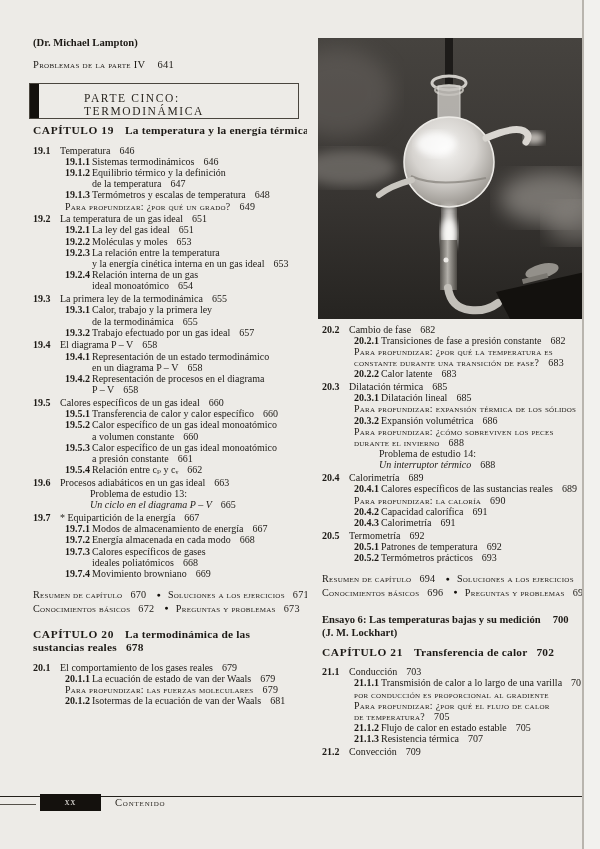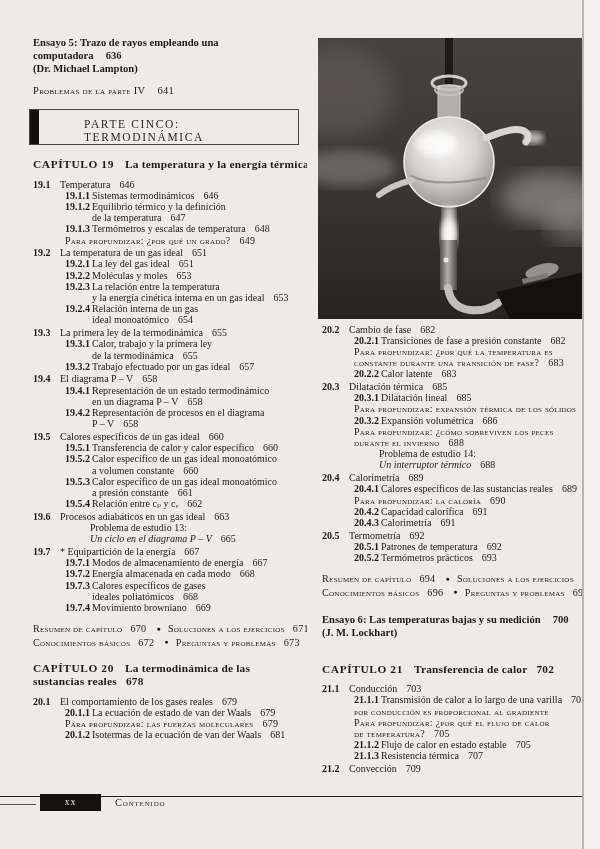--- a/index.html
+++ b/index.html
@@ -17,21 +17,21 @@
   .probline{margin-top:10px;font-variant:small-caps;font-size:10.5px;letter-spacing:.3px;}
   .probline .pg{margin-left:12px;font-variant:normal;}
 
   .partbox{position:relative;margin-top:13px;margin-left:-4px;width:268px;height:34px;
            border:1px solid #4a463f;background:#edebe7;}
   .partbar{position:absolute;left:0;top:0;width:9px;height:34px;background:#14110d;}
   .parttext{position:absolute;left:54px;top:8px;font-size:11.5px;letter-spacing:1.6px;
             line-height:13px;color:#2a2категор622;}
   .parttext div{color:#2b2721;}
 
-  .chapblock{margin-top:13px;}
+  .chapblock{margin-top:5px;}
   .chapline{font-size:11.4px;font-weight:bold;line-height:13.5px;letter-spacing:.2px;}
   .chlabel{margin-right:11px;letter-spacing:.6px;}
   .chpg{margin-left:11px;}
 
   .toc{margin-top:7px;}
   .entry .line{font-size:10px;line-height:11.2px;}
   .entry.s{margin-top:1.5px;}
   .num{font-weight:bold;display:inline-block;}
   .entry.s .num{width:27px;}
   .entry.ss .line{padding-left:32px;}
@@ -42,41 +42,40 @@
   .it{font-style:italic;}
   .pg{margin-left:9px;}
 
   .endmatter{margin-top:9px;}
   .endrow{font-variant:small-caps;font-size:10.2px;line-height:13.2px;letter-spacing:.25px;}
   .endrow .pg{font-variant:normal;margin-left:8px;}
   .bull{font-variant:normal;font-size:7px;vertical-align:1.5px;margin:0 7px 0 10px;color:#14110d;}
 
   .essay6{margin-top:13px;}
   .mt12{margin-top:12px;}
-  .mt14{margin-top:24px;}
+  .mt14{margin-top:7px;}
 
   .photo{position:absolute;left:318px;top:38px;width:267px;height:281px;}
 
   .footer{position:absolute;left:0;top:794px;width:584px;height:22px;}
   .footer-rule{position:absolute;left:0;top:2px;width:584px;border-top:1.6px solid #23201b;}
   .footer-stub{position:absolute;left:0;top:10px;width:36px;border-top:1.2px solid #55514a;}
   .footer-box{position:absolute;left:40px;top:0;width:61px;height:17px;background:#14110d;
               color:#efece7;text-align:center;font-size:9.5px;line-height:17px;letter-spacing:1px;}
   .footer-label{position:absolute;left:115px;top:3px;font-variant:small-caps;font-size:10.5px;
                 letter-spacing:.8px;color:#2b2721;}
 </style>
 </head>
 <body>
 
 <div class="page">
 
   <div class="left-col col-clip">
 
     <div class="essay">
-      <div><span>Ensayo 5: Trazo de rayos empleando una computadora</span><span class="pg">636</span></div>
       <div>(Dr. Michael Lampton)</div>
     </div>
 
     <div class="probline">
       <span>Problemas de la parte IV</span><span class="pg">641</span>
     </div>
 
     <div class="partbox">
       <div class="partbar"></div>
       <div class="parttext">

